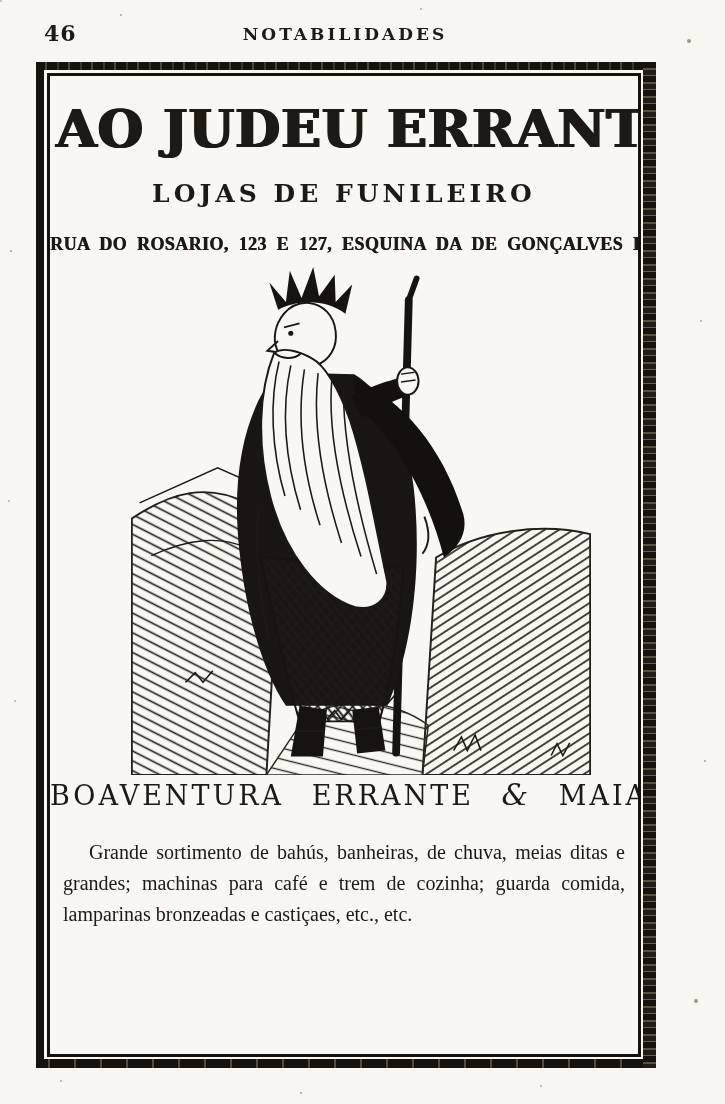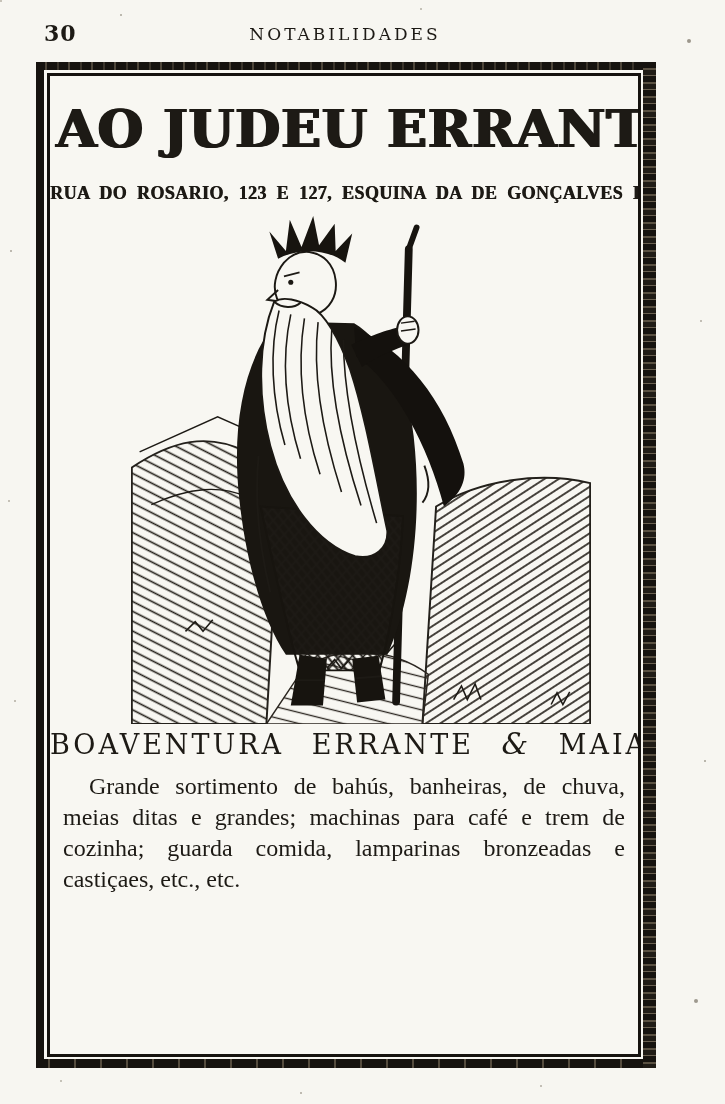--- a/index.html
+++ b/index.html
@@ -10,21 +10,21 @@
     color:#1d1a15;
   }
   .speckles{position:absolute;left:0;top:0;width:2px;height:2px;background:#b7b2a6;border-radius:50%;
     box-shadow:120px 14px 0 0 #a9a499, 420px 8px 0 0 #b5b0a4, 688px 40px 0 1px #9c978c,
       10px 250px 0 0 #aaa59a, 700px 320px 0 0 #b0aba0, 14px 700px 0 0 #b2ada1,
       704px 760px 0 0 #a5a095, 60px 1080px 0 0 #b5b0a4, 300px 1092px 0 0 #aba69b,
       540px 1085px 0 0 #b2ada2, 695px 1000px 0 1px #9e998e, 8px 500px 0 0 #b4afa3;}
   .page-number{position:absolute;left:44px;top:20px;font-size:22px;font-weight:bold;
     letter-spacing:1px;font-family:"DejaVu Serif",serif;}
   .running-head{position:absolute;left:0;top:24px;width:690px;text-align:center;
-    font-size:17px;font-weight:normal;letter-spacing:3px;font-family:"DejaVu Serif",serif;}
+    font-size:17px;font-weight:bold;letter-spacing:3px;font-family:"DejaVu Serif",serif;}
   .frame{position:absolute;left:36px;top:62px;width:600px;height:990px;
     border:8px solid #16130f;background:#f8f7f2;}
   .tex-top{position:absolute;left:-8px;right:-8px;top:-8px;height:8px;
     background:repeating-linear-gradient(90deg,#16130f 0 9px,#4e463a 9px 11px,#16130f 11px 21px,#3a342b 21px 23px);}
   .tex-bottom{position:absolute;left:-8px;right:-12px;bottom:-8px;height:9px;
     background:repeating-linear-gradient(90deg,#16130f 0 12px,#554c3e 12px 14px,#16130f 14px 26px);}
   .tex-right{position:absolute;right:-12px;top:-8px;bottom:-8px;width:13px;
     background:repeating-linear-gradient(180deg,#16130f 0 6px,#5a5142 6px 8px,#201c16 8px 13px,#6a6050 13px 14px);}
   .frame-inner{position:absolute;inset:3px;border:3px solid #16130f;overflow:hidden;}
   .ad-title{margin:26px 6px 0;text-align:center;font-family:"DejaVu Serif",serif;
@@ -33,41 +33,42 @@
   .ad-subtitle{margin-top:22px;text-align:center;font-family:"DejaVu Serif",serif;
     font-size:25px;font-weight:bold;letter-spacing:4px;white-space:nowrap;}
   .ad-address{margin-top:26px;text-align:center;font-family:"Liberation Serif",serif;
     font-size:18px;font-weight:bold;letter-spacing:0.4px;word-spacing:5px;white-space:nowrap;
     text-shadow:0.6px 0 0 currentColor;}
   .figure-wrap{margin-top:8px;height:512px;display:flex;justify-content:center;}
   .figure-wrap svg{margin-left:34px;}
   .company{margin-top:2px;text-align:center;font-family:"DejaVu Serif",serif;
     font-size:27px;letter-spacing:3px;word-spacing:16px;white-space:nowrap;}
   .company .amp{font-style:italic;font-size:30px;}
-  .copy{margin:10px 13px 0;font-size:24px;line-height:31px;text-align:justify;}
+  .copy{margin:25px 13px 0;font-size:20px;line-height:31px;text-align:justify;}
   .copy p{margin:0;text-indent:26px;}
   .ink-line{stroke:#1d1a15;fill:none;}
 </style>
 </head>
 <body>
 
 <div class="speckles"></div>
 
-<div class="page-number">30</div>
+<div class="page-number">46</div>
 <div class="running-head">NOTABILIDADES</div>
 
 <div class="frame">
   <div class="tex-top"></div>
   <div class="tex-bottom"></div>
   <div class="tex-right"></div>
 
   <div class="frame-inner">
 
     <div class="ad-title">AO JUDEU ERRANTE</div>
 
+    <div class="ad-subtitle">LOJAS DE FUNILEIRO</div>
 
     <div class="ad-address">RUA DO ROSARIO, 123 E 127, ESQUINA DA DE GONÇALVES DIAS</div>
 
     <div class="figure-wrap">
 
       <svg width="460" height="512" viewBox="0 0 470 525">
         <defs>
           <pattern id="hL" width="9" height="9" patternUnits="userSpaceOnUse" patternTransform="rotate(27)">
             <line x1="0" y1="4.5" x2="9" y2="4.5" stroke="#25211b" stroke-width="1.7"></line>
           </pattern>

